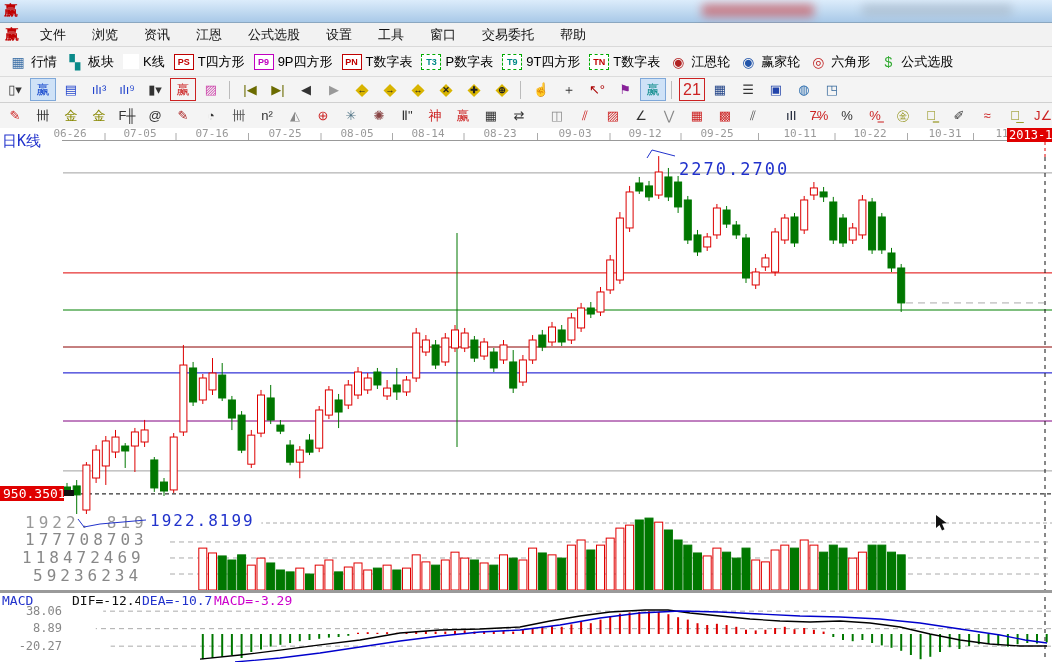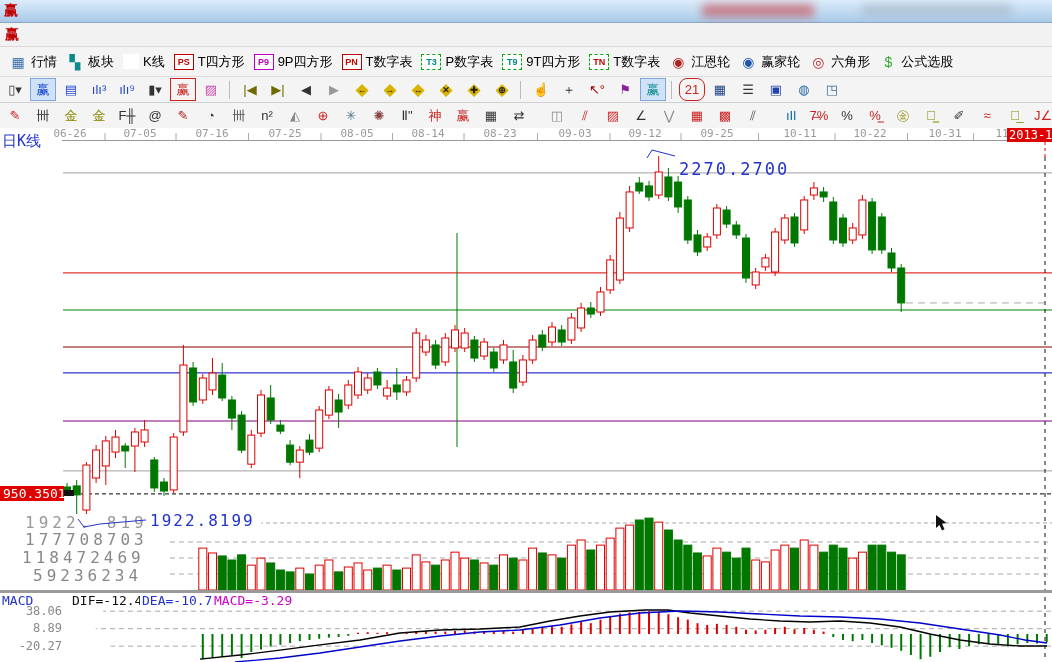--- a/index.html
+++ b/index.html
@@ -31,41 +31,53 @@
     linear-gradient(#fff,#fff) ,
     repeating-linear-gradient(90deg,#c00 0 2px,#fff 2px 4px,#070 4px 6px,#fff 6px 8px);}
   .toolbar2{position:absolute;left:0;top:77px;width:1052px;height:25px;background:#f4f4f4;
     border-bottom:1px solid #d0d0d0;display:flex;align-items:center;}
   .toolbar3{position:absolute;left:0;top:103px;width:1052px;height:25px;background:#f4f4f4;
     border-bottom:1px solid #c8c8c8;display:flex;align-items:center;}
   .tbtn{min-width:22px;height:21px;margin-left:2px;display:flex;align-items:center;justify-content:center;
     font-size:13px;cursor:default;border:1px solid transparent;white-space:nowrap;padding:0 1px;}
   .tbtn.pressed{border:1px solid #7fa8d9;background:#cfe2f7;}
   .tbtn.redbox{border:1px solid #c22;}
-  .tbtn.sub{font-size:13px;border-radius:8px;}
+  .tbtn.sub{font-size:16px;}
   .tsep{width:1px;height:18px;background:#bbb;margin:0 5px;}
   .diam{position:relative;width:20px;height:20px;display:flex;align-items:center;justify-content:center;}
   .diam .d{color:#d8b400;font-size:17px;line-height:20px;}
   .diam .a{position:absolute;font-size:9px;color:#222;font-weight:bold;}
   
   .chartwrap{position:absolute;left:0;top:128px;width:1052px;height:534px;background:#fff;}
   svg text{font-family:"DejaVu Sans Mono","Liberation Mono",monospace;}
 </style>
 </head>
 <body>
 <div class="app">
 
   <div class="titlebar">
     <span class="logo">赢</span>
     <span class="blur-red"></span>
     <span class="blur-gray"></span>
   </div>
 
   <div class="menubar">
     <span class="logo">赢</span>
+    <span id="menu-items" style="display:flex">
+        <span class="menu-item">文件</span>
+        <span class="menu-item">浏览</span>
+        <span class="menu-item">资讯</span>
+        <span class="menu-item">江恩</span>
+        <span class="menu-item">公式选股</span>
+        <span class="menu-item">设置</span>
+        <span class="menu-item">工具</span>
+        <span class="menu-item">窗口</span>
+        <span class="menu-item">交易委托</span>
+        <span class="menu-item">帮助</span>
+      </span>
   </div>
 
   <div class="toolbar1" id="toolbar1">
       <span class="tb1-item">
         <span class="tb1-icon" style="color: rgb(58, 110, 165);">▦</span>
         <span>行情</span>
       </span>
       <span class="tb1-item">
         <span class="tb1-icon" style="color: rgb(10, 138, 138);">▚</span>
         <span>板块</span>
@@ -190,21 +202,21 @@
       <span class="tsep"></span>
       <span class="tbtn" style="color: rgb(136, 136, 136);">◫</span>
       <span class="tbtn" style="color: rgb(204, 34, 34);">⫽</span>
       <span class="tbtn" style="color: rgb(204, 34, 34);">▨</span>
       <span class="tbtn" style="color: rgb(51, 51, 51);">∠</span>
       <span class="tbtn" style="color: rgb(136, 136, 136);">⋁</span>
       <span class="tbtn" style="color: rgb(204, 34, 34);">▦</span>
       <span class="tbtn" style="color: rgb(204, 34, 34);">▩</span>
       <span class="tbtn" style="color: rgb(85, 85, 85);">⫽</span>
       <span class="tsep"></span>
-      <span class="tbtn" style="color: #0369a1;">ıIl</span>
+      <span class="tbtn" style="color: #0f172a;">ıIl</span>
       <span class="tbtn" style="color: rgb(204, 34, 34);">7̶%</span>
       <span class="tbtn" style="color: rgb(51, 51, 51);">%</span>
       <span class="tbtn" style="color: rgb(204, 34, 34);">%͇</span>
       <span class="tbtn" style="color: rgb(136, 136, 0);">㊎</span>
       <span class="tbtn" style="color: rgb(136, 136, 0);">金͇</span>
       <span class="tbtn" style="color: rgb(51, 51, 51);">✐</span>
       <span class="tbtn" style="color: rgb(204, 34, 34);">≈</span>
       <span class="tbtn" style="color: rgb(136, 136, 0);">金̲</span>
       <span class="tbtn" style="color: rgb(204, 34, 34);">J∠</span>
     </div>

